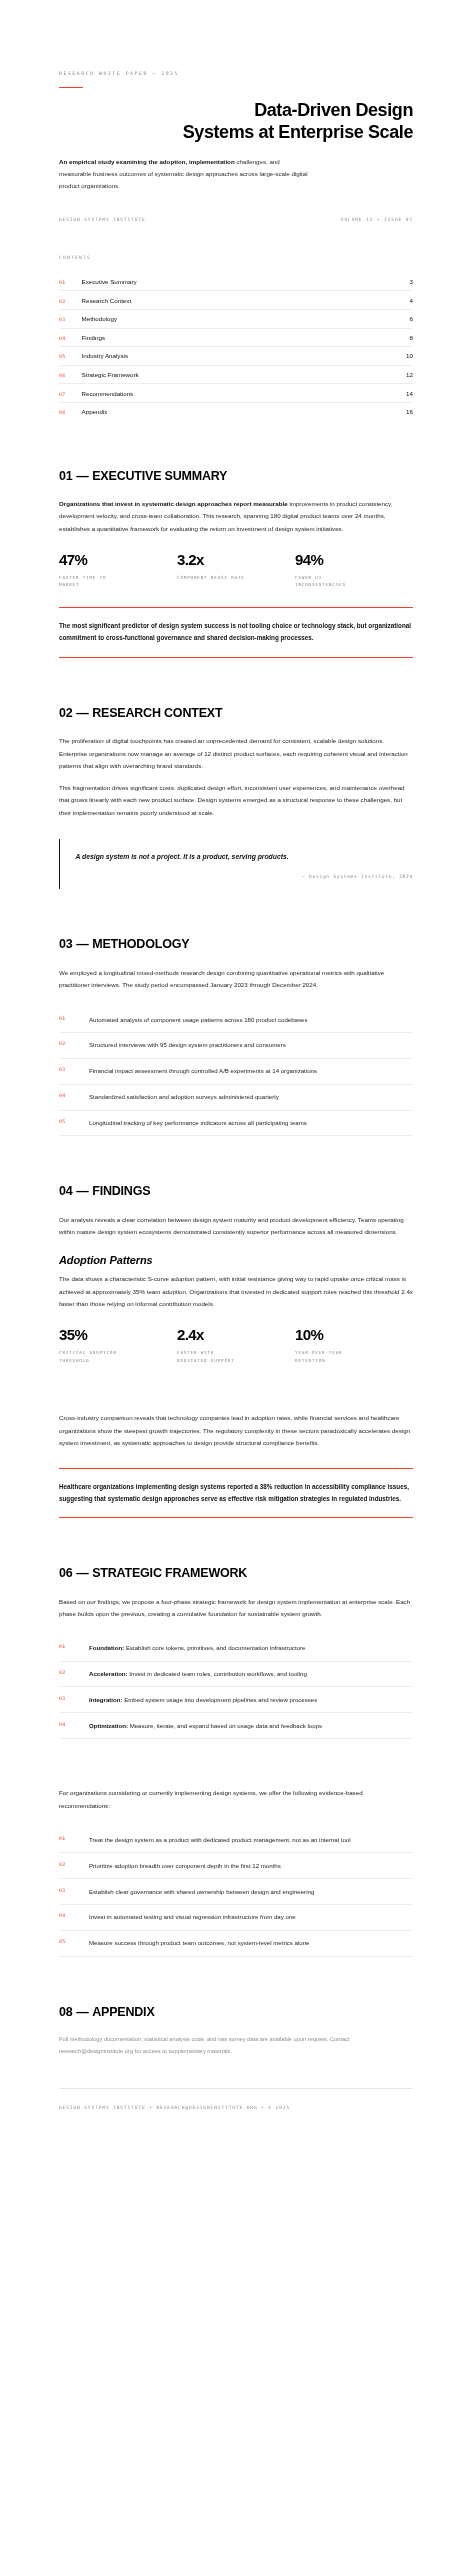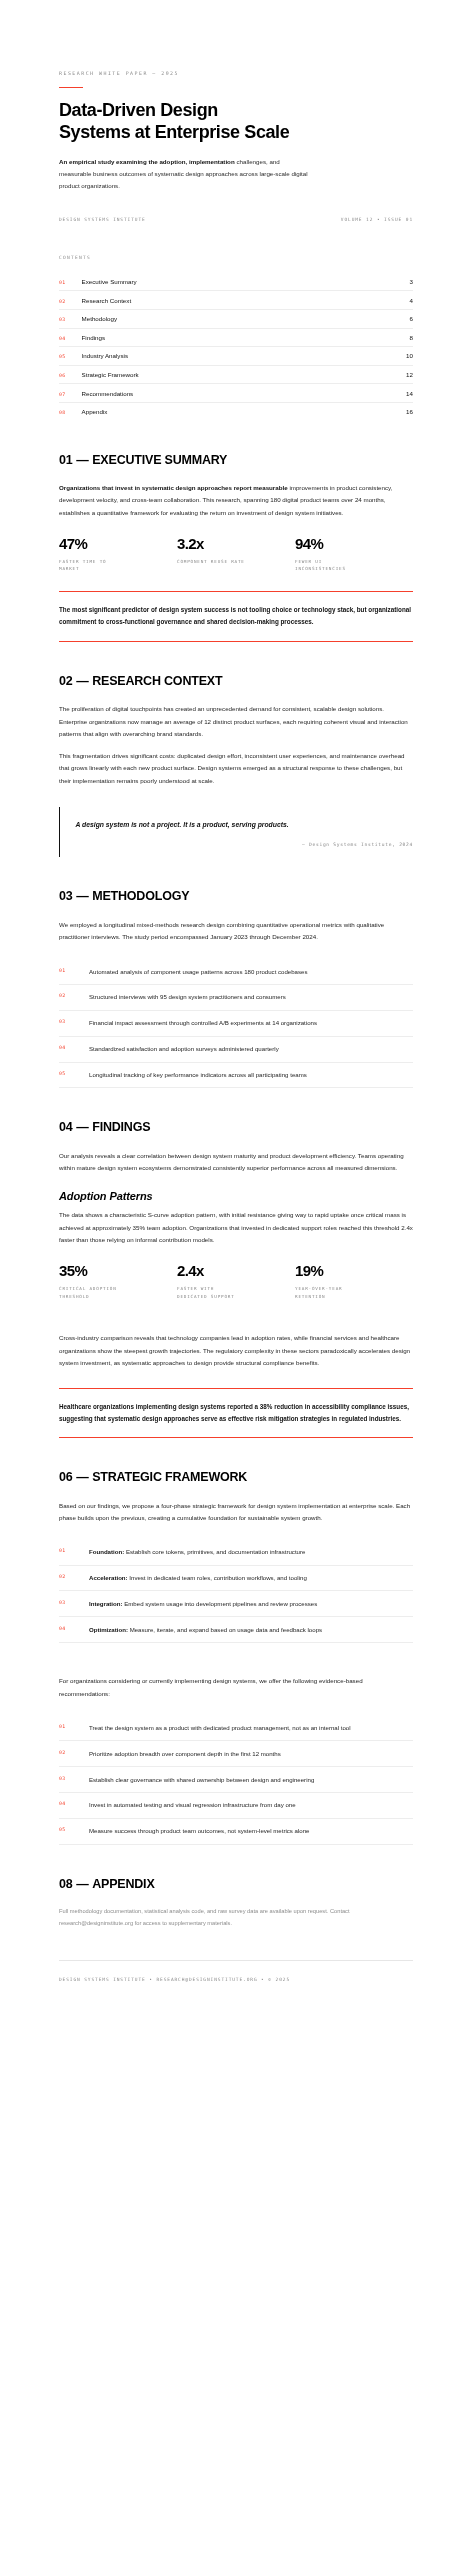--- a/index.html
+++ b/index.html
@@ -44,20 +44,21 @@
     height:1.8px;
     background:var(--accent);
     margin:10.7px 0 12px 0;
   }
   h1.doc-title{
     font-size:18px;
     line-height:1.17;
     letter-spacing:-0.4px;
     font-weight:bold;
     color:#000;
+    text-align:right;
   }
   .subtitle{
     margin-top:13px;
     font-size:6.2px;
     line-height:2.0;
     color:#2b2b2b;
     max-width:250px;
   }
   .subtitle .lead{font-weight:bold;color:#111;}
 
@@ -100,21 +101,21 @@
     color:#111;
   }
   .toc-page{
     flex:none;
     font-size:6.2px;
     color:#111;
     text-align:right;
   }
 
   
-  .section{margin-top:32px;}
+  .section{margin-top:48px;}
   .section-head{
     font-size:12.5px;
     font-weight:bold;
     letter-spacing:-0.2px;
     color:#000;
     margin-bottom:15.5px;
   }
   .section-head .sh-num{letter-spacing:-0.1px;}
   .section-head .sh-dash{
     display:inline-block;
@@ -389,21 +390,21 @@
     <div class="stats">
       <div class="stat">
         <div class="stat-value">35%</div>
         <div class="stat-label mono">CRITICAL ADOPTION THRESHOLD</div>
       </div>
       <div class="stat">
         <div class="stat-value">2.4x</div>
         <div class="stat-label mono">FASTER WITH DEDICATED SUPPORT</div>
       </div>
       <div class="stat">
-        <div class="stat-value">19%</div>
+        <div class="stat-value">10%</div>
         <div class="stat-label mono">YEAR-OVER-YEAR RETENTION</div>
       </div>
     </div>
   </section>
 
   <section class="section">
     <p class="body">Cross-industry comparison reveals that technology companies lead in adoption rates, while financial services and healthcare organizations show the steepest growth trajectories. The regulatory complexity in these sectors paradoxically accelerates design system investment, as systematic approaches to design provide structural compliance benefits.</p>
 
     <div class="callout">
       <p>Healthcare organizations implementing design systems reported a 38% reduction in accessibility compliance issues, suggesting that systematic design approaches serve as effective risk mitigation strategies in regulated industries.</p>

